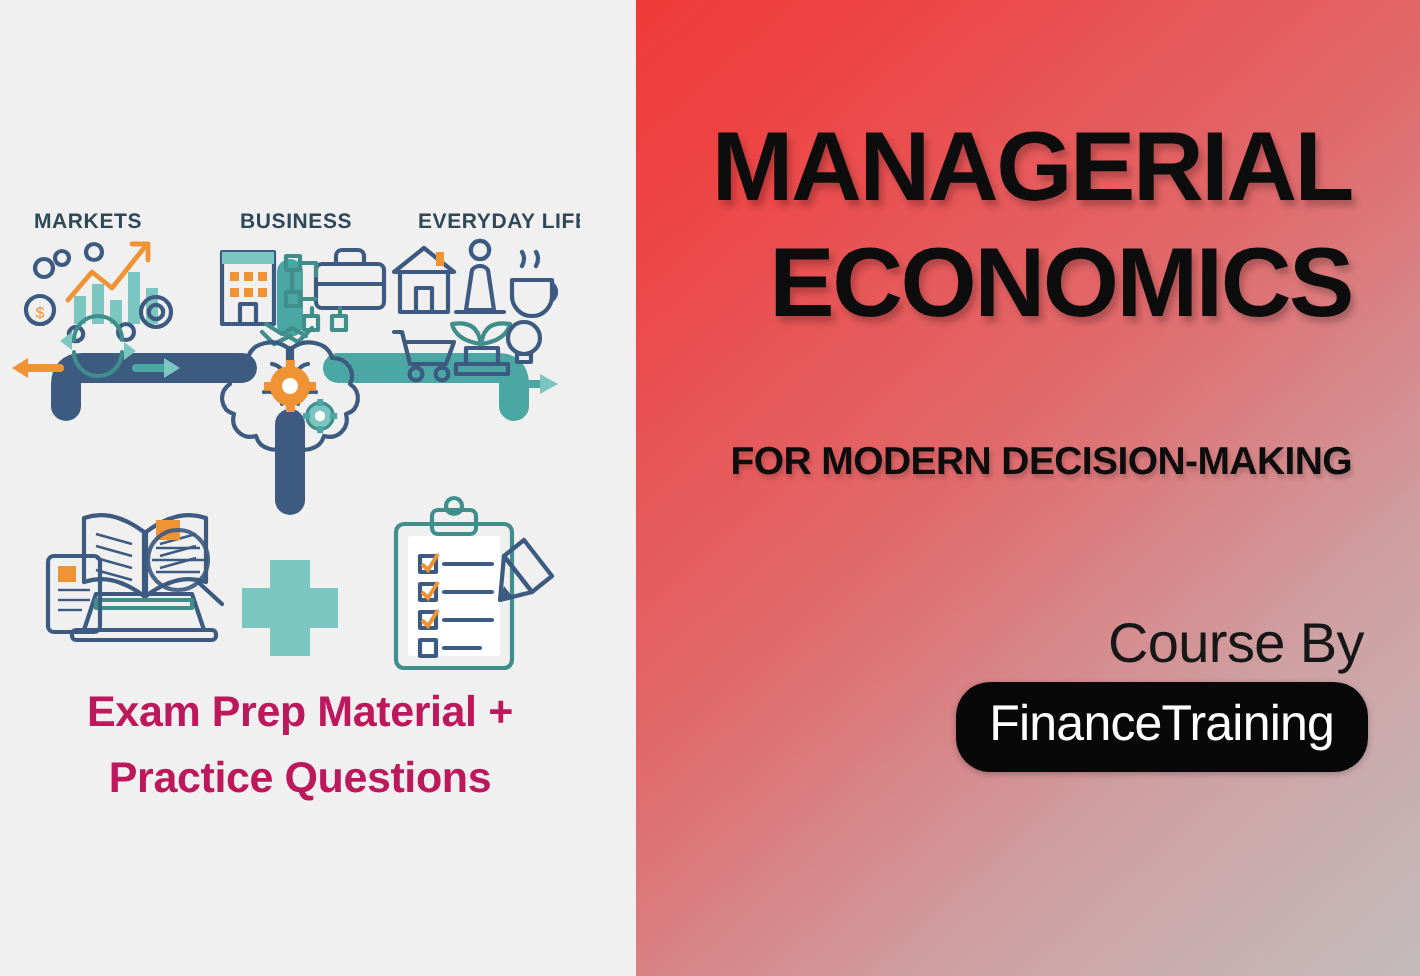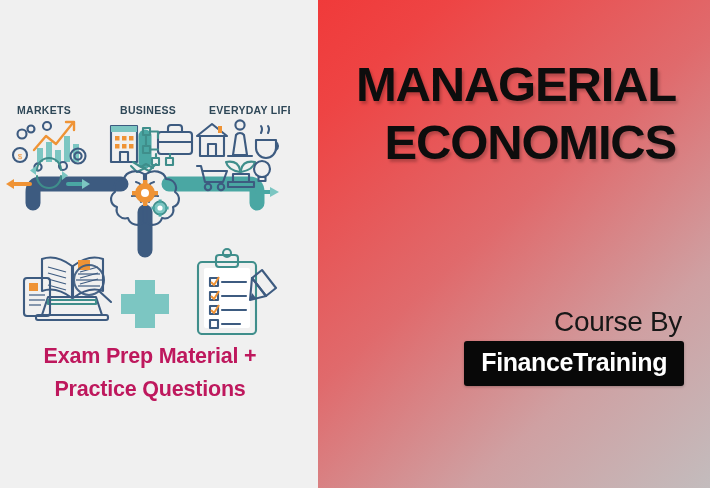--- a/index.html
+++ b/index.html
@@ -78,24 +78,24 @@
     color:#171717;
     letter-spacing:-0.3px;
   }
   .brand-badge{
     position:absolute;
     right:26px;
     top:341px;
     background:#080808;
     color:#ffffff;
     font-size:25px;
-    font-weight:700;
+    font-weight:400;
     letter-spacing:-0.4px;
     padding:7px 17px 9px 17px;
-    border-radius:3px;
+    border-radius:17px;
     white-space:nowrap;
     box-shadow:0 1px 3px rgba(0,0,0,0.25);
   }
 </style>
 </head>
 <body>
 
 <div class="poster">
 
   <div class="left-panel">
@@ -312,19 +312,20 @@
     </div>
   </div>
 
   <div class="right-panel">
 
     <div class="title-block">
       <div class="title-line">MANAGERIAL</div>
       <div class="title-line">ECONOMICS</div>
     </div>
 
+    <div class="subtitle">FOR MODERN DECISION-MAKING</div>
 
     <div class="course-by">Course By</div>
 
     <div class="brand-badge">FinanceTraining</div>
   </div>
 
 </div>
 
 </body></html>

